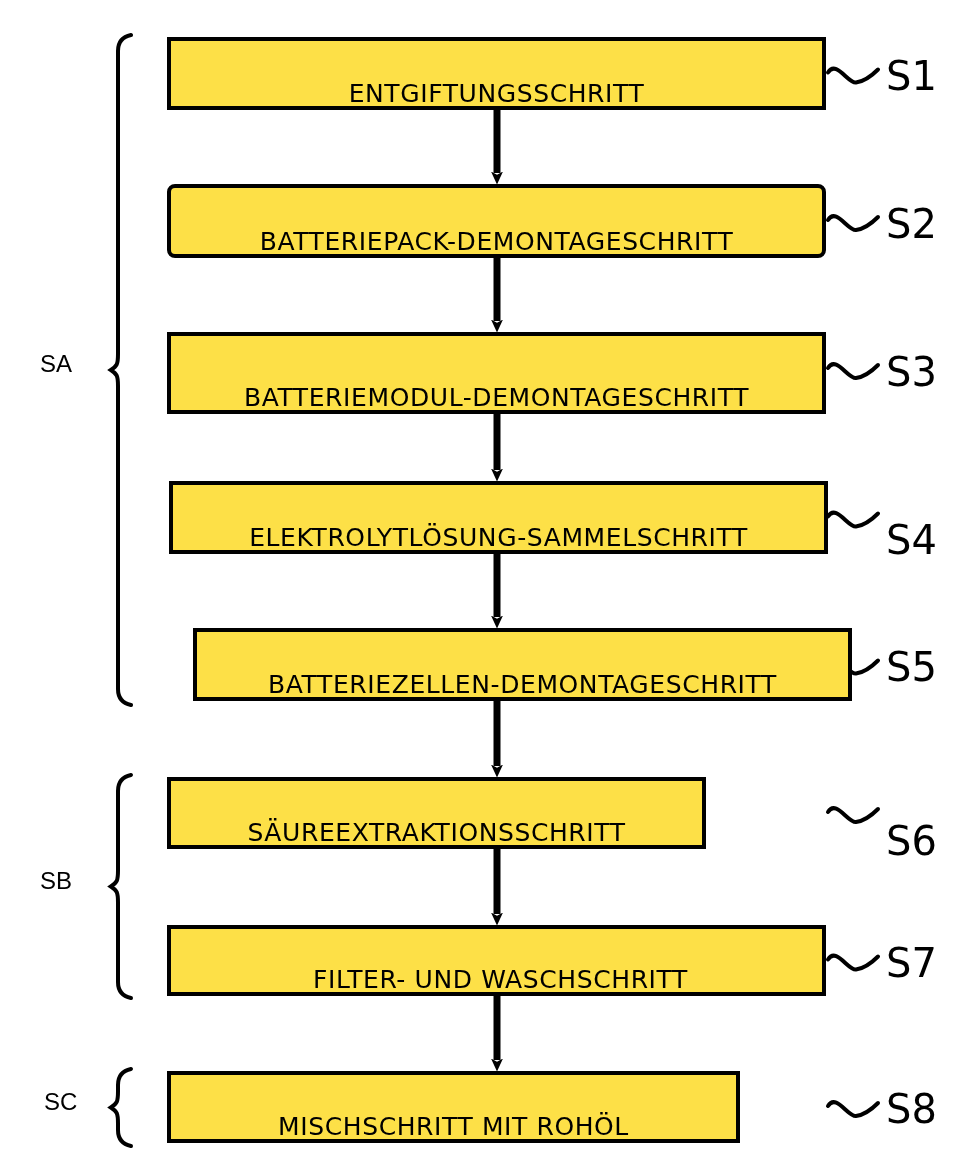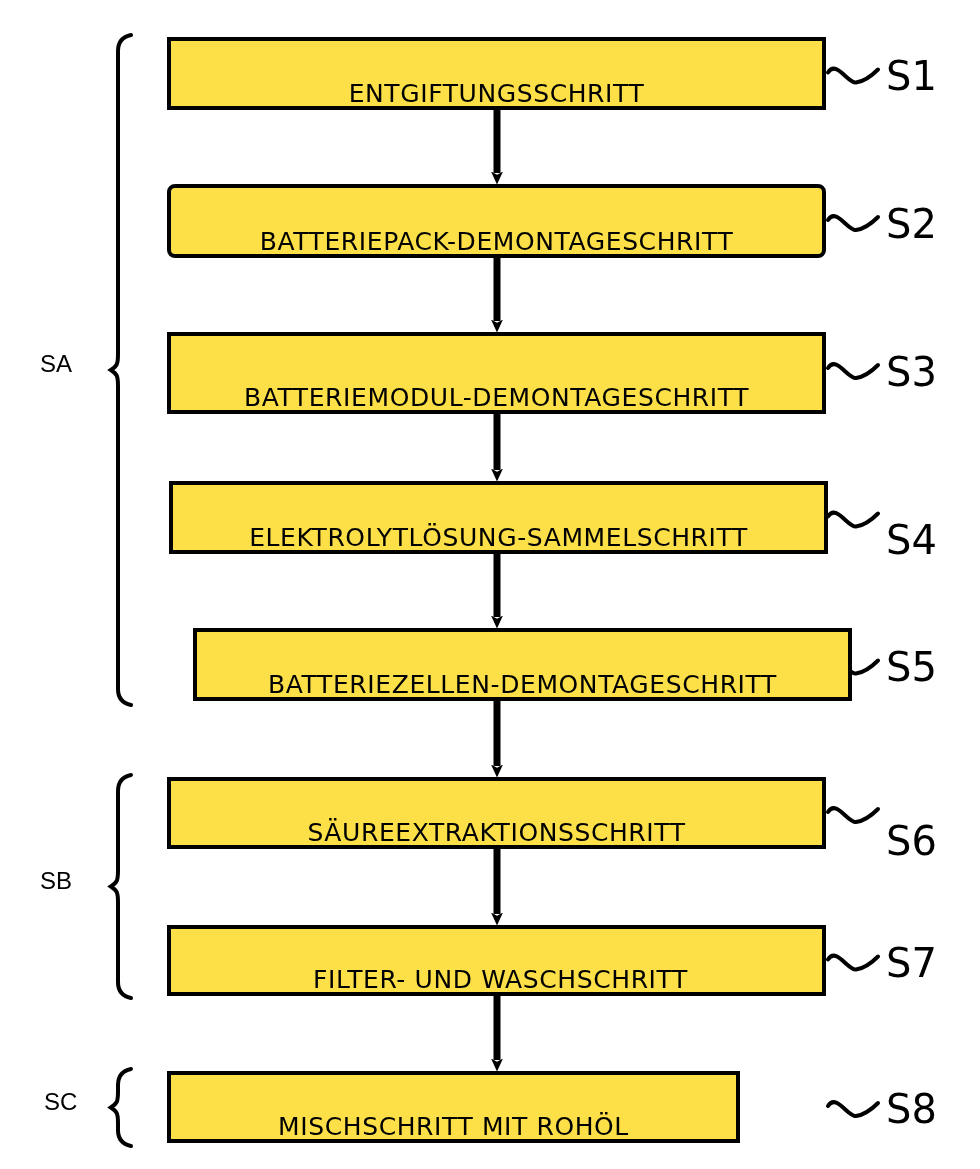--- a/index.html
+++ b/index.html
@@ -104,21 +104,21 @@
   </div>
   <div class="step-box" style="left:167px; top:332px; width:659px; height:82px;">
     <span class="step-box-label">BATTERIEMODUL-DEMONTAGESCHRITT</span>
   </div>
   <div class="step-box" style="left:169px; top:481px; width:659px; height:73px;">
     <span class="step-box-label">ELEKTROLYTLÖSUNG-SAMMELSCHRITT</span>
   </div>
   <div class="step-box" style="left:167px; top:628px; width:659px; height:73px;margin-left:26px;">
     <span class="step-box-label">BATTERIEZELLEN-DEMONTAGESCHRITT</span>
   </div>
-  <div class="step-box" style="left:167px; top:777px; width:659px; height:72px;">
+  <div class="step-box" style="left:167px; top:777px; width:539px; height:72px;">
     <span class="step-box-label">SÄUREEXTRAKTIONSSCHRITT</span>
   </div>
   <div class="step-box" style="left:167px; top:925px; width:659px; height:71px;padding-left:8px;">
     <span class="step-box-label">FILTER- UND WASCHSCHRITT</span>
   </div>
   <div class="step-box" style="left:167px; top:1071px; width:573px; height:72px;">
     <span class="step-box-label">MISCHSCHRITT MIT ROHÖL</span>
   </div>
 
   <div class="step-ref" style="left:886px; top:56px;">S1</div>

